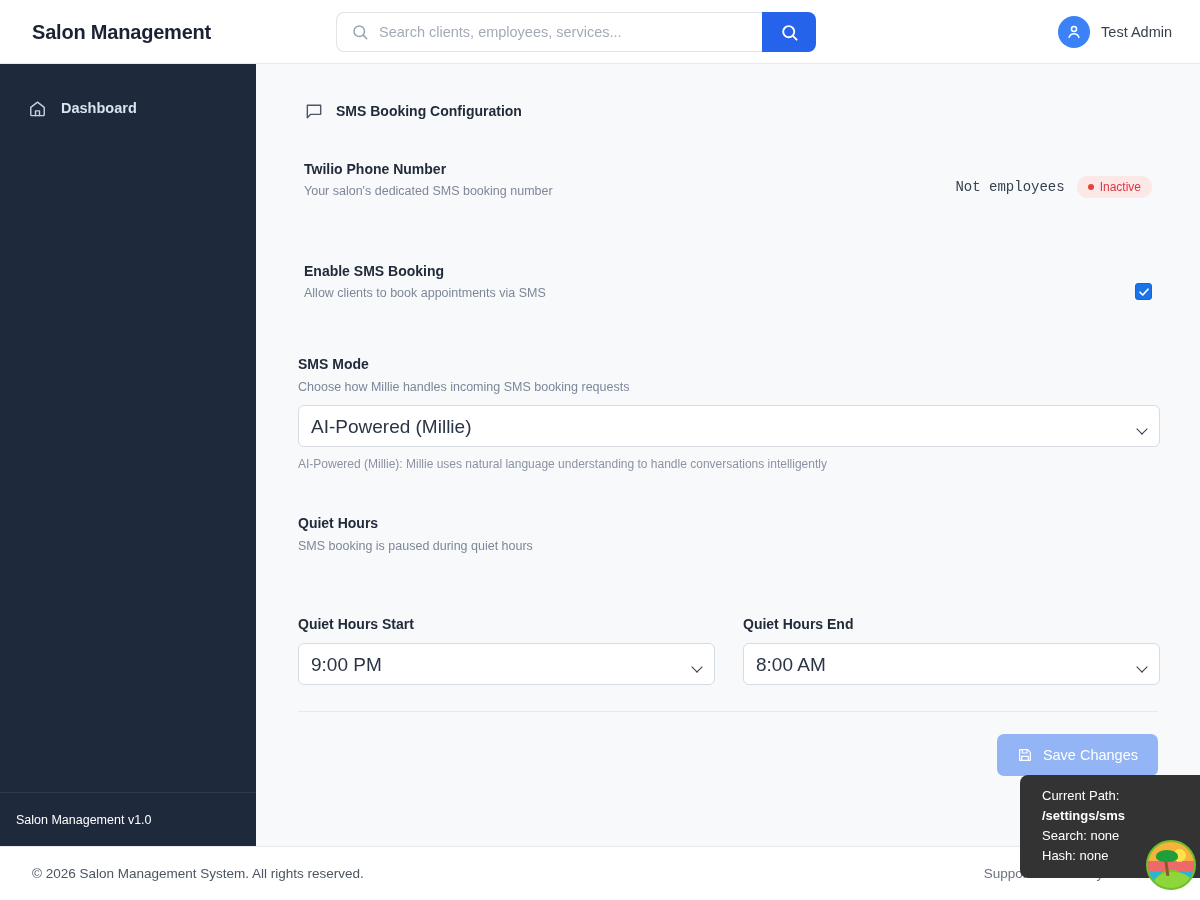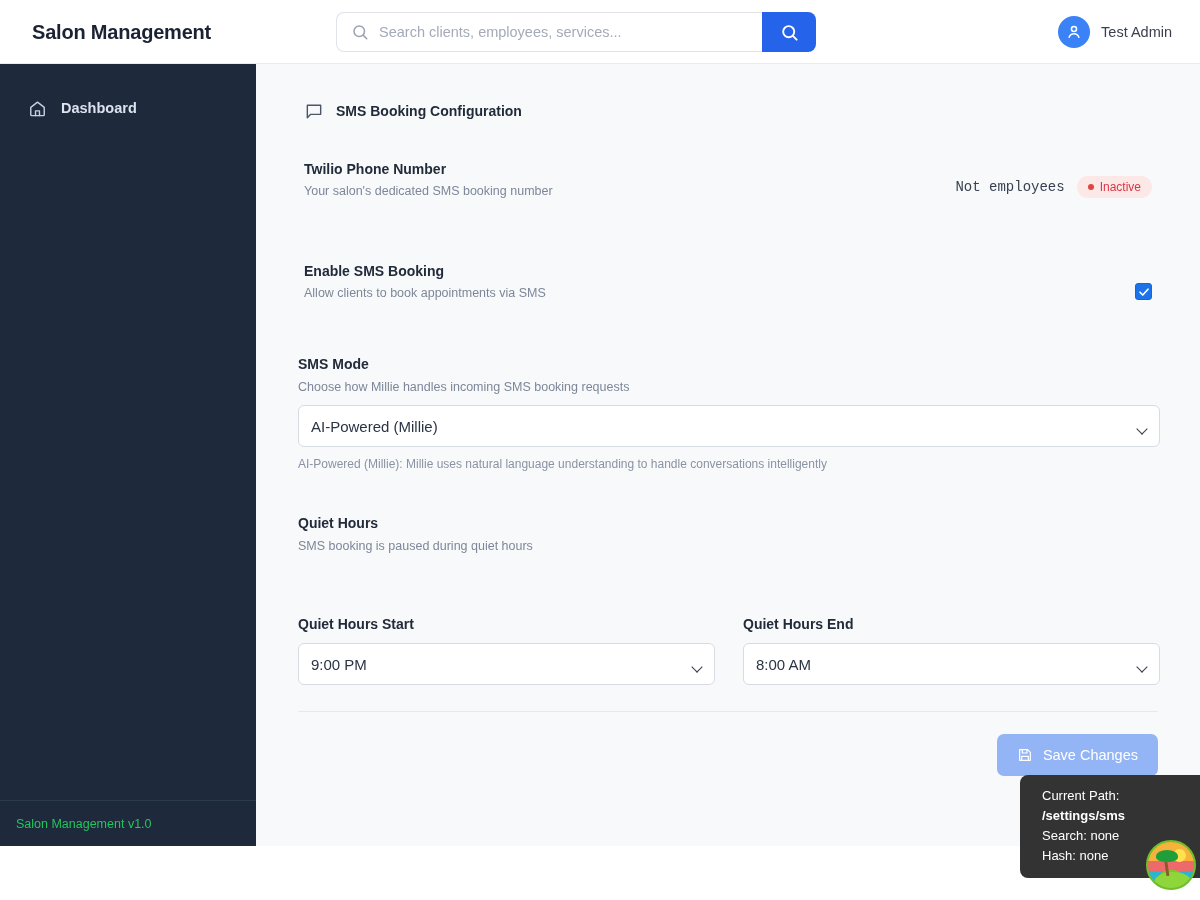--- a/index.html
+++ b/index.html
@@ -72,24 +72,24 @@
   }
   .nav-item {
     display: flex; align-items: center; gap: 14px;
     height: 44px; margin-top: 22px; padding: 0 28px;
     color: #dbe3ef; font-size: 14.5px; font-weight: bold;
     cursor: pointer;
   }
   .nav-item svg { width: 19px; height: 19px; flex: 0 0 19px; color: #c6d0df; }
   .sidebar-footer {
     position: absolute; left: 0; bottom: 0;
-    width: 256px; height: 46px;
+    width: 256px; height: 54px;
     border-top: 1px solid #2c3a4e;
     display: flex; align-items: center; padding-left: 16px;
-    color: #22c55e; font-size: 12.5px;
+    color: #ffffff; font-size: 12.5px;
   }
 
   
   .main {
     position: absolute; left: 256px; top: 64px;
     width: 944px; height: 782px;
     background: #f8f9fb;
     padding: 24px;
   }
   .page-head {
@@ -129,21 +129,21 @@
   .check svg { width: 12px; height: 12px; color: #fff; }
 
   .field { padding: 0 0 0 2px; }
   .field-label { font-size: 14px; font-weight: bold; color: #222b3a; margin-top: 44px; }
   .field-hint { font-size: 12.5px; color: #7d8798; margin-top: 8px; }
   .select {
     width: 100%; height: 42px;
     margin-top: 11px;
     border: 1px solid #d7dce3; border-radius: 6px;
     background: #ffffff; color: #2b3445;
-    font-family: "Liberation Sans", sans-serif; font-size: 15px;
+    font-family: "Liberation Sans", sans-serif; font-size: 19px;
     padding: 0 12px;
     appearance: none; -webkit-appearance: none;
     cursor: pointer;
   }
   .select-wrap { position: relative; }
   .select-wrap::after {
     content: ""; position: absolute; right: 14px; top: 31px;
     width: 7px; height: 7px;
     border-right: 1.6px solid #353b47; border-bottom: 1.6px solid #353b47;
     transform: rotate(45deg); pointer-events: none;
@@ -352,20 +352,28 @@
               <path d="M8 4v5h7V4"></path>
               <path d="M7 20v-6h10v6"></path>
           </svg>
           <span>Save Changes</span>
         </button>
       </div>
 
     </div>
   </div>
 
+  <div class="footer">
+    <span class="copyright">© 2026 Salon Management System. All rights reserved.</span>
+    <span class="footer-links">
+      <a>Support</a>
+      <a>Privacy</a>
+      <a>Terms</a>
+    </span>
+  </div>
 
   <div class="debug">
     <div>
       <span>Current Path:</span>
       <b>/settings/sms</b>
     </div>
     <div>Search: none</div>
     <div>Hash: none</div>
   </div>
 

